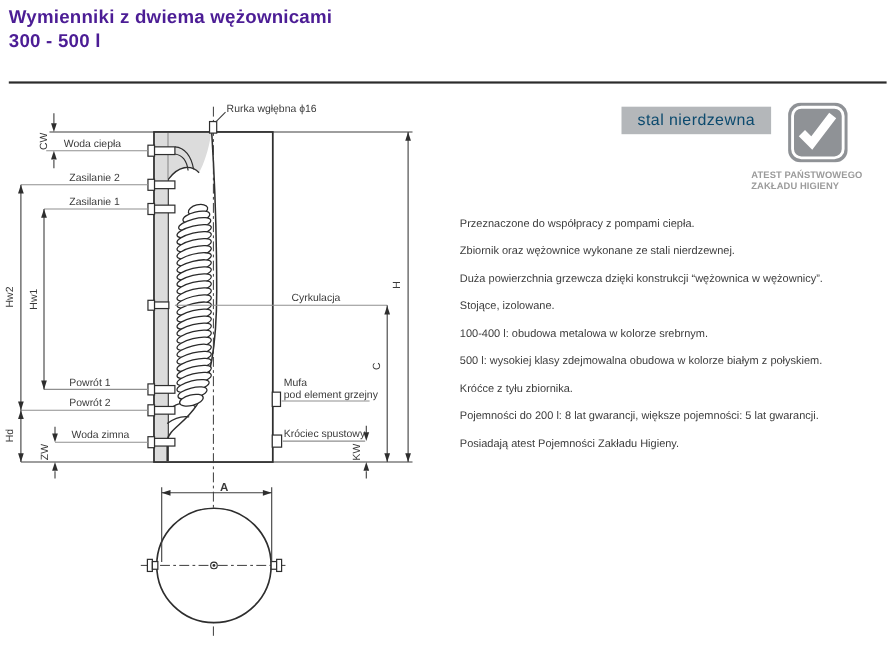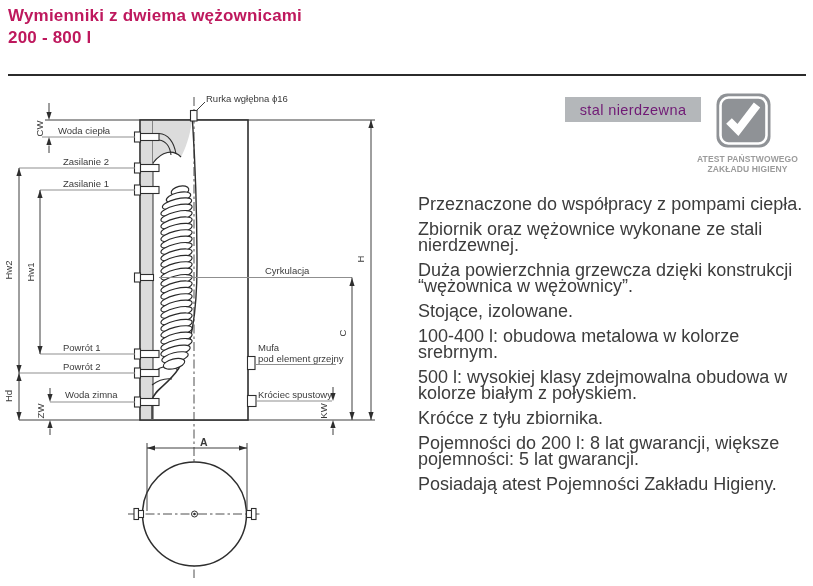--- a/index.html
+++ b/index.html
@@ -2,54 +2,54 @@
 <html><head>
 <meta charset="utf-8">
 <style>
   html,body{margin:0;padding:0;}
   body{
     width:813px;height:586px;background:#ffffff;position:relative;overflow:hidden;
     font-family:"Liberation Sans",sans-serif;
   }
   .title{
     position:absolute;left:8px;top:5px;
-    font-size:17px;font-weight:bold;color:#be185d;line-height:22px;letter-spacing:.2px;
+    font-size:17px;font-weight:bold;color:#4c1d95;line-height:22px;letter-spacing:.2px;
   }
   .rule{position:absolute;left:8px;top:74px;width:798px;height:2px;background:#2b2b2b;}
   .steel-badge{
     position:absolute;left:565px;top:97px;width:136px;height:25px;background:#b4b7ba;
-    color:#701a75;font-size:14.5px;letter-spacing:.4px;
+    color:#0c4a6e;font-size:14.5px;letter-spacing:.4px;
     display:flex;align-items:center;justify-content:center;
   }
   .cert-icon{position:absolute;left:716px;top:93px;width:55px;height:55px;}
   .cert-caption{
-    position:absolute;left:683px;top:154px;width:129px;text-align:center;
+    position:absolute;left:683px;top:154px;width:129px;text-align:left;
     font-size:8.5px;font-weight:bold;color:#9b9b9b;line-height:10px;letter-spacing:.1px;
   }
   .features{
     position:absolute;left:418px;top:196px;width:392px;
-    font-size:18px;color:#3c3c3c;line-height:16px;
+    font-size:10px;color:#3c3c3c;line-height:16px;
   }
   .features p{margin:0 0 9px 0;}
   .diagram{position:absolute;left:0;top:88px;width:410px;height:498px;}
   .diagram text{font-family:"Liberation Sans",sans-serif;font-size:9.5px;fill:#3a3a3a;}
   .diagram text.dimlab{font-size:9.5px;}
   .diagram text.biglab{font-size:10.5px;font-weight:bold;}
   .ldr{stroke:#8f8f8f;stroke-width:1;}
   .dim{stroke:#3e3e3e;stroke-width:1;}
   .arr{fill:#2e2e2e;stroke:none;}
   .drawn{stroke:#2e2e2e;fill:none;}
   .fit{fill:#ffffff;stroke:#2e2e2e;stroke-width:1.1;}
 </style>
 </head>
 <body>
 
 <div class="title">
   <div>Wymienniki z dwiema wężownicami</div>
-  <div>200 - 800 l</div>
+  <div>300 - 500 l</div>
 </div>
 <div class="rule"></div>
 
 <div class="steel-badge">
   <span>stal nierdzewna</span>
 </div>
 
 <div class="cert-icon">
   <svg width="55" height="55" viewBox="0 0 55 55">
     <rect x="0.5" y="0.5" width="54" height="54" rx="11" fill="#8f9296"></rect>

